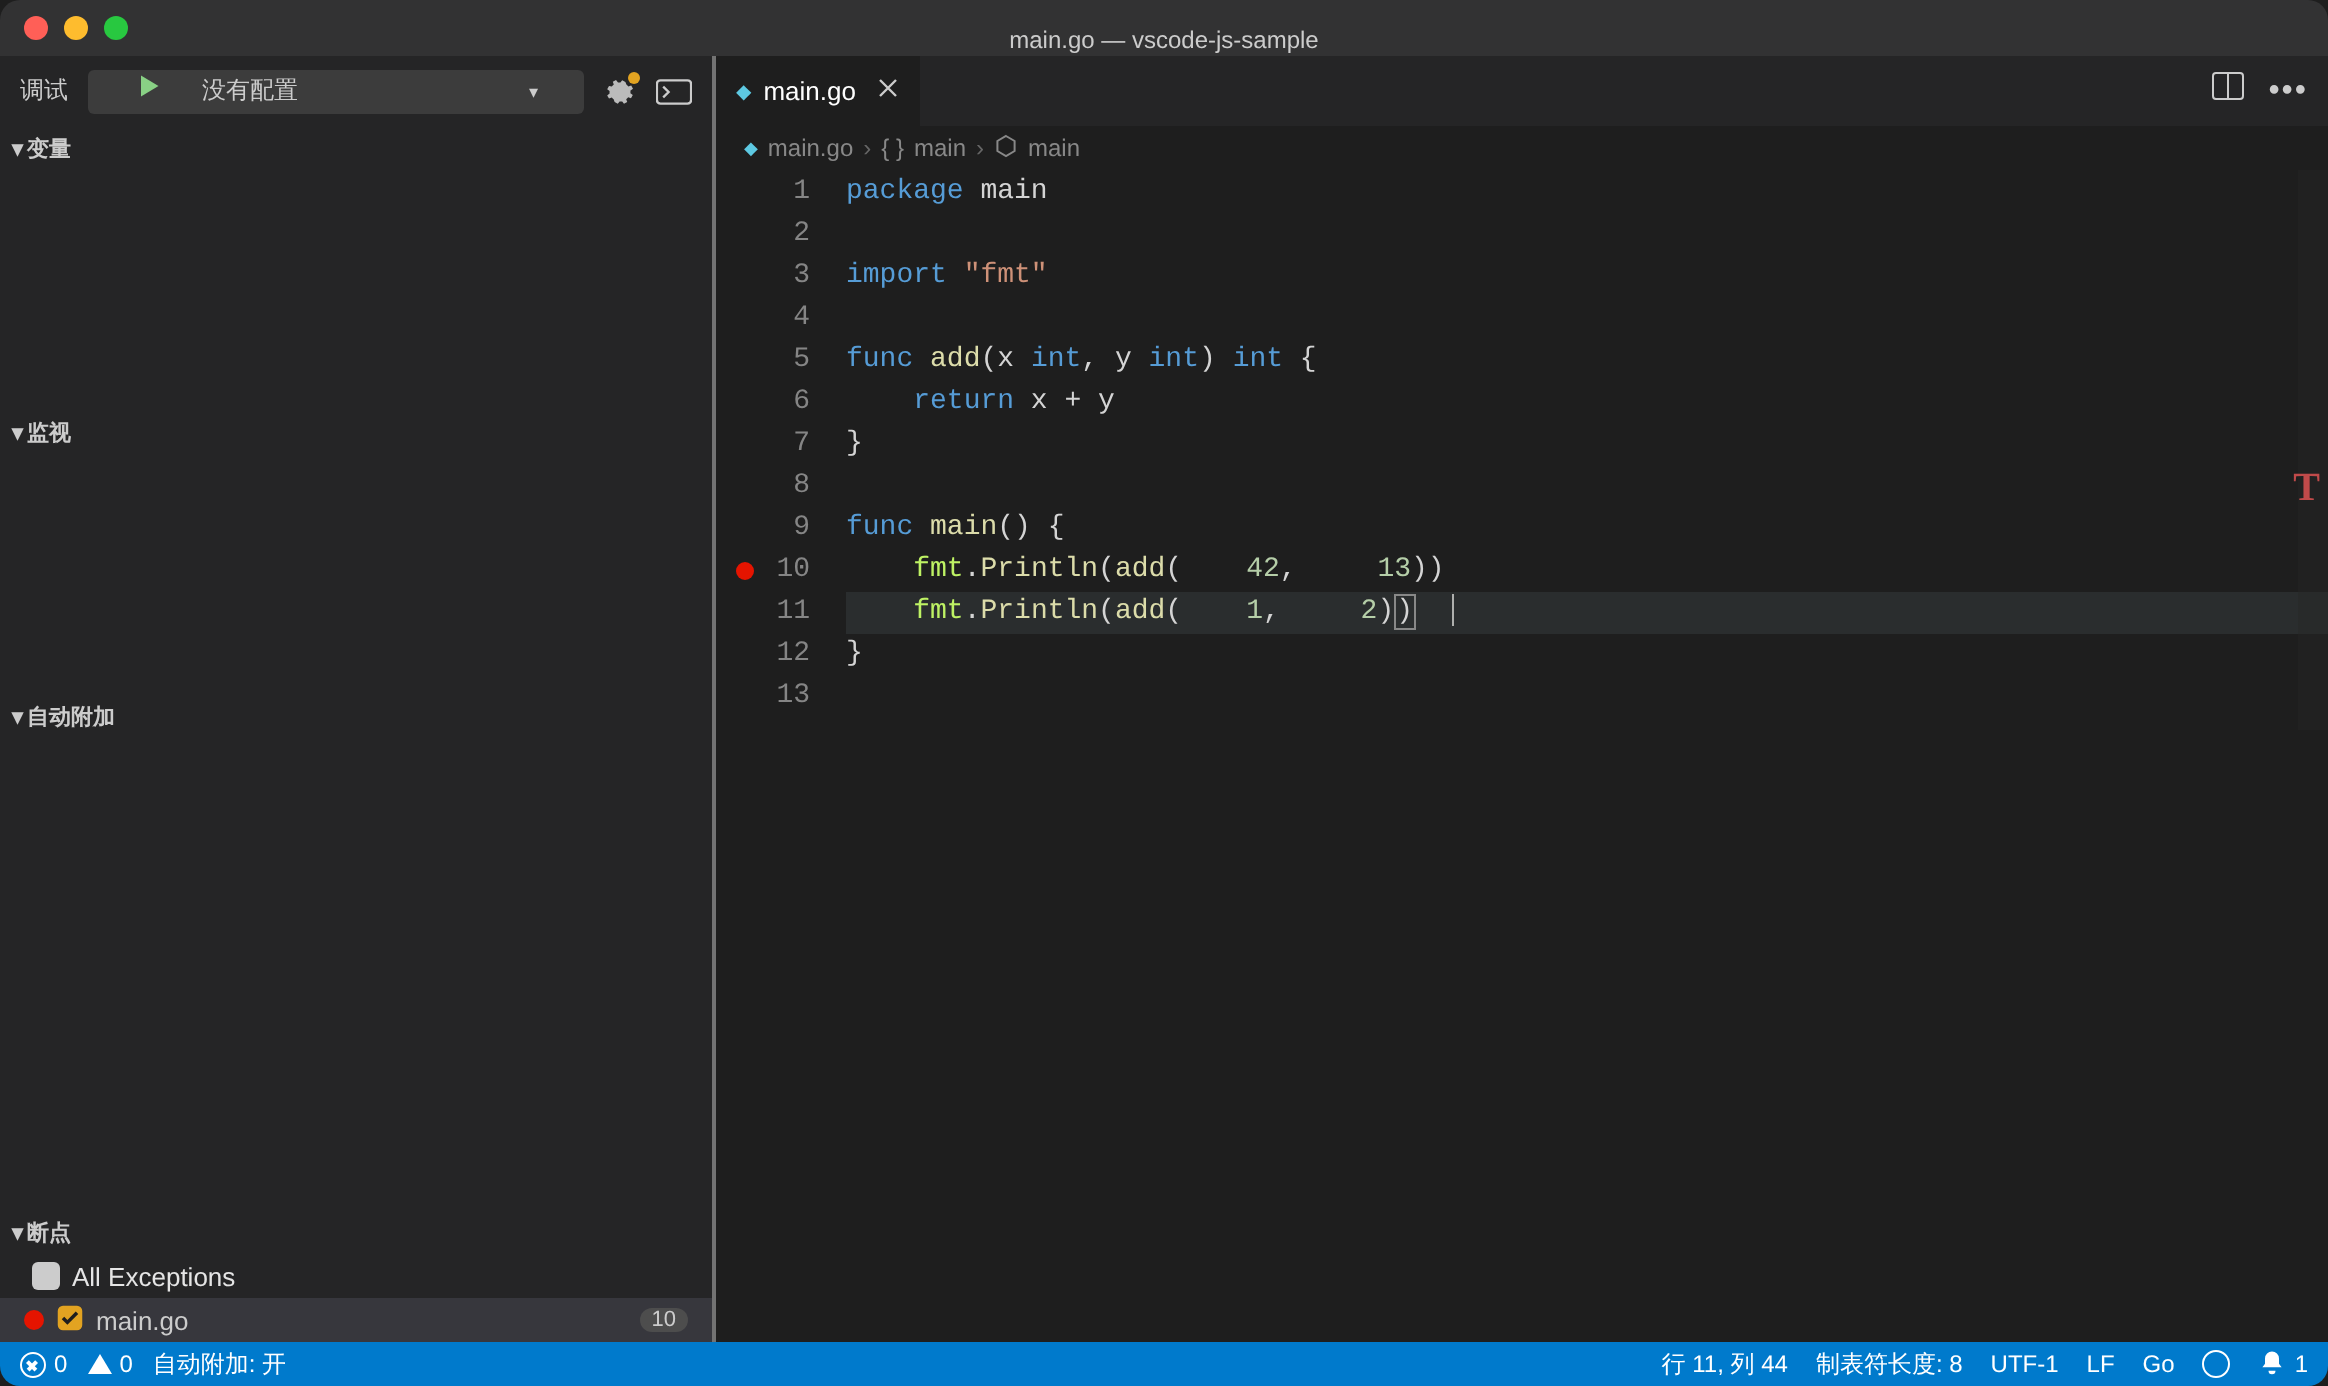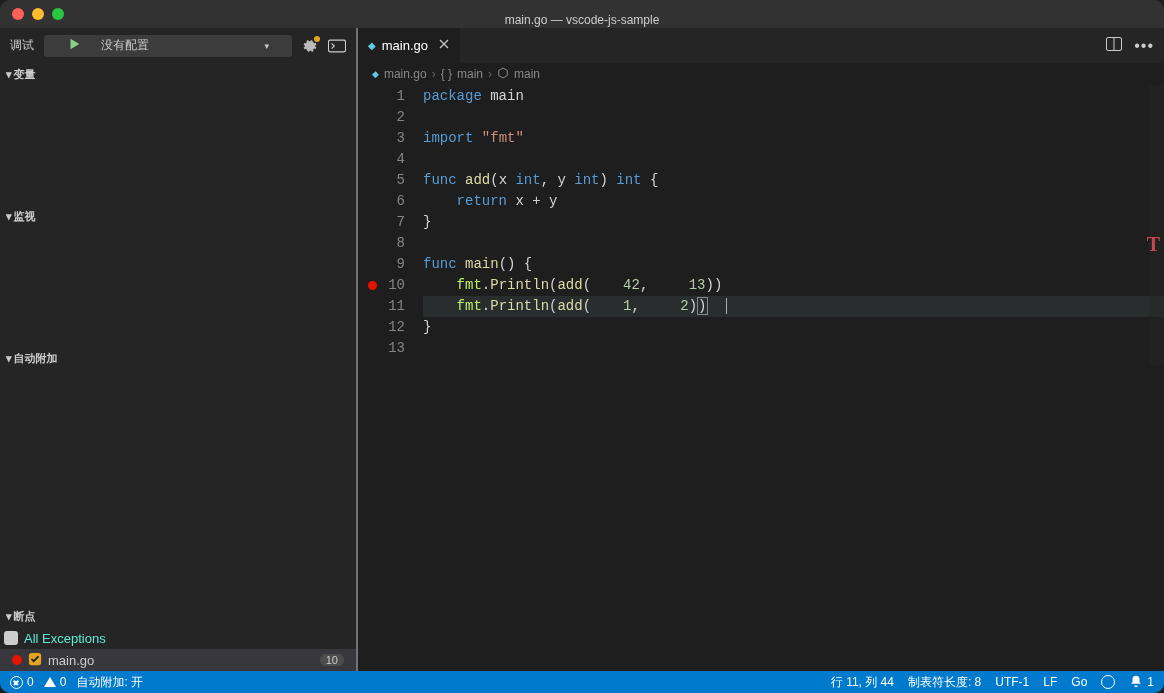--- a/index.html
+++ b/index.html
@@ -27,21 +27,21 @@
     .gear-with-dot { position: relative; color: #ccc; }
     .orange-dot { position: absolute; top: -2px; right: -2px; width: 6px; height: 6px; background: #e2a321; border-radius: 50%; }
     .toolbar-icon { color: #ccc; display: flex; align-items: center; }
     
     .section { display: flex; flex-direction: column; }
     .section-header { height: 22px; display: flex; align-items: center; padding: 0 6px; font-size: 11px; font-weight: bold; color: #ccc; cursor: pointer; }
     .section-header .chevron { margin-right: 2px; }
     
     .sidebar-flex { flex: 1; }
     
-    .bp-item { display: flex; align-items: center; height: 22px; padding: 0 12px 0 4px; font-size: 13px; color: #5eead4; gap: 6px; }
+    .bp-item { display: flex; align-items: center; height: 22px; padding: 0 12px 0 16px; font-size: 13px; color: #e5e5e5; gap: 6px; }
     .checkbox { width: 14px; height: 14px; background: #ccc; border-radius: 3px; }
     .bp-dot { width: 10px; height: 10px; background: #e51400; border-radius: 50%; }
     .bp-file { display: flex; align-items: center; height: 22px; padding: 0 12px; font-size: 13px; color: #ccc; gap: 6px; background: #37373d; }
     .bp-check { color: #e2a321; }
     .bp-line { margin-left: auto; background: #4d4d4d; padding: 0 6px; border-radius: 8px; font-size: 11px; color: #ccc; }
     
     
     .editor-area { flex: 1; display: flex; flex-direction: column; background: #1e1e1e; }
     .tabs-row { height: 35px; display: flex; background: #252526; align-items: stretch; }
     .tab { display: flex; align-items: center; padding: 0 10px; gap: 6px; background: #1e1e1e; font-size: 13px; color: #fff; }

